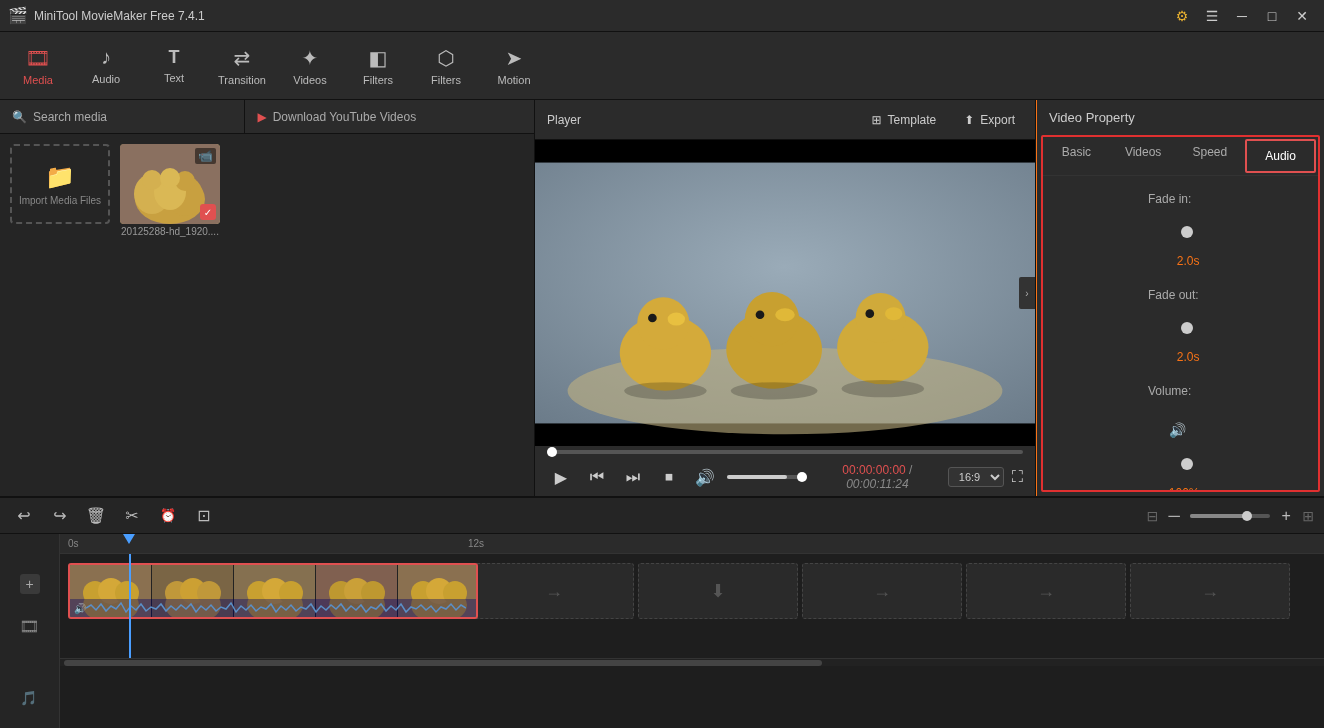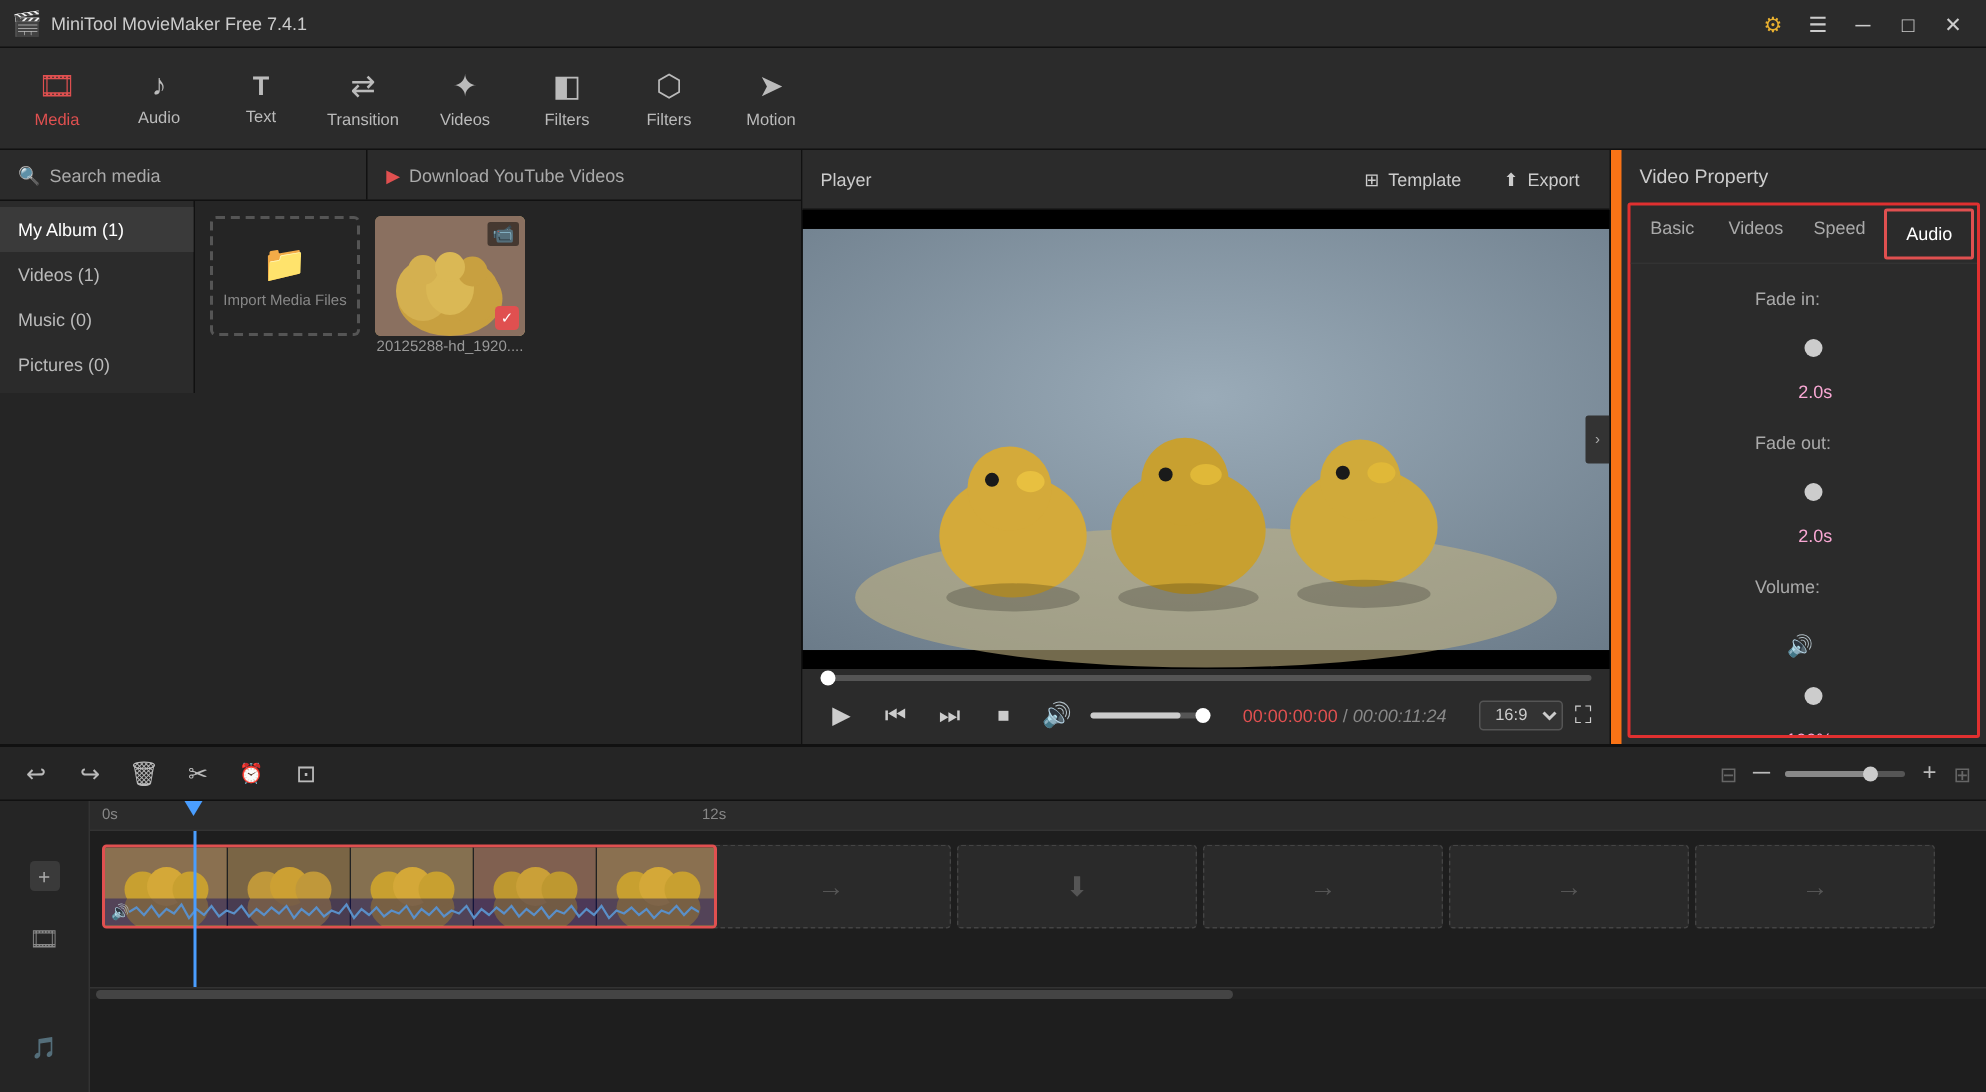--- a/index.html
+++ b/index.html
@@ -60,32 +60,32 @@
     .ctrl-btn { background: none; border: none; color: #ccc; cursor: pointer; font-size: 16px; width: 28px; height: 28px; display: flex; align-items: center; justify-content: center; }
     .volume-bar { width: 80px; height: 4px; background: #555; border-radius: 2px; cursor: pointer; position: relative; }
     .volume-fill { height: 100%; background: #ccc; border-radius: 2px; width: 75%; }
     .vol-handle { width: 10px; height: 10px; background: #fff; border-radius: 50%; position: absolute; top: -3px; right: 0; }
     .aspect-select { background: #333; border: 1px solid #555; color: #ccc; padding: 2px 6px; border-radius: 3px; font-size: 11px; cursor: pointer; }
     .fullscreen-btn { background: none; border: none; color: #ccc; cursor: pointer; font-size: 14px; }
     .seek-bar { flex: 1; height: 4px; background: #555; border-radius: 2px; cursor: pointer; position: relative; margin: 0 8px; }
     .seek-dot { width: 10px; height: 10px; background: #fff; border-radius: 50%; position: absolute; top: -3px; left: 0; }
 
     
-    #right-panel { width: 250px; background: #2b2b2b; display: flex; flex-direction: column; flex-shrink: 0; border-left: 7px solid #f97316; justify-content: center; }
+    #right-panel { width: 288px; background: #2b2b2b; display: flex; flex-direction: column; flex-shrink: 0; border-left: 1px solid #f97316; justify-content: center; }
     .vp-tabs { display: flex; border-bottom: 1px solid #333; }
     .vp-tab { flex: 1; text-align: center; padding: 8px 4px; cursor: pointer; color: #aaa; font-size: 12px; border-bottom: 2px solid transparent; }
     .vp-tab.active { color: #fff; border: 2px solid #e05050; background: transparent; margin: 2px; border-radius: 2px; }
 
     .vp-content { padding: 16px 14px; flex: 1; }
     .prop-row { display: flex; align-items: center; margin-bottom: 20px; gap: 24px; flex-direction: column; }
     .prop-label { width: 65px; color: #aaa; font-size: 12px; flex-shrink: 0; }
     .prop-slider { flex: 1; position: relative; height: 4px; background: #555; border-radius: 2px; cursor: pointer; }
     .prop-slider-fill { height: 100%; background: #888; border-radius: 2px; }
     .prop-handle { width: 12px; height: 12px; background: #ccc; border-radius: 50%; position: absolute; top: -4px; cursor: pointer; }
-    .prop-value { width: 38px; text-align: right; color: #f9a8d4; font-size: 12px; flex-shrink: 0; }
+    .prop-value { width: 38px; text-align: right; color: #f97316; font-size: 12px; flex-shrink: 0; }
 
     .vp-footer { padding: 10px; border-top: 1px solid #333; display: flex; justify-content: flex-end; }
     .reset-btn { background: #3a3a3a; border: 1px solid #555; color: #ccc; padding: 6px 20px; border-radius: 3px; cursor: pointer; font-size: 12px; }
 
     
     .vp-panel-border { border: 2px solid #e03030; margin: 4px; border-radius: 2px; flex: 1; display: flex; flex-direction: column; overflow: hidden; }
 
     
     #bottom { height: 232px; background: #1e1e1e; display: flex; flex-direction: column; border-top: 2px solid #111; flex-shrink: 0; }
     #bottom-toolbar { height: 36px; background: #252525; display: flex; align-items: center; padding: 0 10px; gap: 8px; border-bottom: 1px solid #111; justify-content: space-between; }
@@ -173,34 +173,20 @@
       <div class="search-btn">
         <span>🔍</span>
         <span>Search media</span>
       </div>
       <div class="yt-btn">
         <span style="color:#e05050;">▶</span>
         <span>Download YouTube Videos</span>
       </div>
     </div>
     <div class="sidebar">
-      <div class="album-sidebar">
-        <div class="album-item active">
-          <span>My Album (1)</span>
-        </div>
-        <div class="album-item">
-          <span>Videos (1)</span>
-        </div>
-        <div class="album-item">
-          <span>Music (0)</span>
-        </div>
-        <div class="album-item">
-          <span>Pictures (0)</span>
-        </div>
-      </div>
       <div class="media-grid">
         <div style="display:flex;flex-direction:column;align-items:center;">
           <div class="media-import">
             <span style="font-size:24px;color:#888;">📁</span>
             <span style="font-size:10px;color:#888;text-align:center;">Import Media Files</span>
           </div>
         </div>
         <div style="display:flex;flex-direction:column;align-items:center;">
           <div class="media-thumb">
             <div style="width:100%;height:100%;background:linear-gradient(135deg,#8a7a50 0%,#b0a060 40%,#c0b070 70%,#d0c080 100%);display:flex;align-items:center;justify-content:center;">

